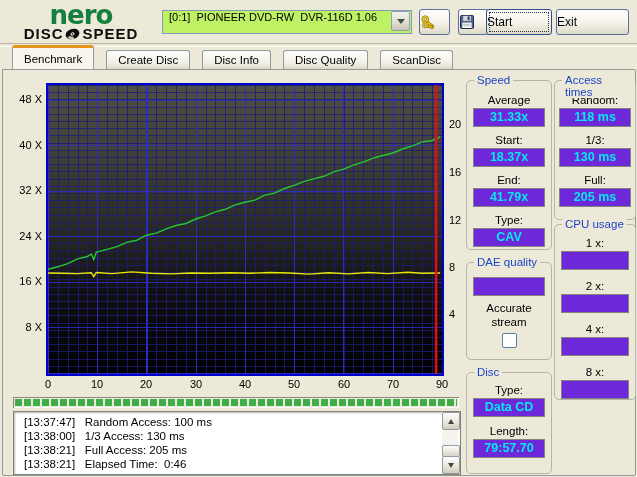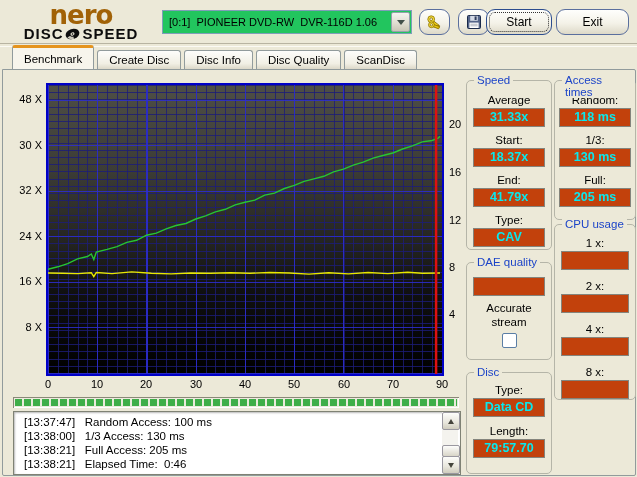--- a/index.html
+++ b/index.html
@@ -4,36 +4,36 @@
 <style>
   html,body{margin:0;padding:0;background:#9a9a9a;}
   #window{
     position:relative;width:637px;height:477px;background:#ece9d8;
     font-family:"Liberation Sans","DejaVu Sans",sans-serif;font-size:11px;color:#000;
     overflow:hidden;
   }
   
   #toolbar{position:absolute;left:0;top:0;width:637px;height:44px;}
   #logo{position:absolute;left:18px;top:2px;width:126px;text-align:center;line-height:1;}
-  .logo-nero{font-weight:bold;font-size:26px;letter-spacing:-1px;color:#a16207;font-family:"DejaVu Sans",sans-serif;}
+  .logo-nero{font-weight:bold;font-size:26px;letter-spacing:-1px;color:#15803d;font-family:"DejaVu Sans",sans-serif;}
   .logo-disc{font-weight:bold;font-size:15px;letter-spacing:1px;color:#0d0d0d;display:flex;align-items:center;justify-content:center;gap:1px;margin-top:-2px;}
-  .combo{position:absolute;left:162px;top:10px;width:248px;height:22px;background:#22c55e;border:1px solid #7f9db9;display:flex;align-items:center;}
+  .combo{position:absolute;left:162px;top:10px;width:248px;height:22px;background:#bef264;border:1px solid #7f9db9;display:flex;}
   .combo-text{flex:1;padding-left:6px;white-space:pre;overflow:hidden;}
   .combo-btn{width:17px;height:18px;margin-right:1px;border:1px solid #95a0ab;border-radius:2px;
     background:linear-gradient(180deg,#f4f4ef 0%,#dedccf 60%,#c9c6b6 100%);display:flex;align-items:center;justify-content:center;}
   .arr-down{width:0;height:0;border-left:4px solid transparent;border-right:4px solid transparent;border-top:5px solid #42504a;}
-  .btn{position:absolute;height:24px;top:9px;border:1px solid #5a6f9e;border-radius:9px;
+  .btn{position:absolute;height:24px;top:9px;border:1px solid #5a6f9e;border-radius:3px;
     background:linear-gradient(180deg,#fefefc 0%,#f4f2e8 55%,#ddd9c8 100%);
-    display:flex;align-items:center;justify-content:center;font-size:12px;color:#000;cursor:default;}
+    display:flex;align-items:center;font-size:12px;color:#000;cursor:default;}
   .btn.focused{outline:1px dotted #333;outline-offset:-4px;border-color:#2c4d8e;}
   
   #groove{position:absolute;left:0;top:43px;width:637px;height:2px;border-top:1px solid #b8b4a2;border-bottom:1px solid #fbfaf4;}
   
   #tabs{position:absolute;left:12px;top:48px;height:21px;display:flex;align-items:flex-end;}
-  .tab{height:18px;padding:0 11px;margin-right:3px;border:1px solid #919b9c;border-bottom:none;
+  .tab{height:18px;padding:0 11px;margin-right:12px;border:1px solid #919b9c;border-bottom:none;
     border-radius:3px 3px 0 0;background:linear-gradient(180deg,#fdfdfb 0%,#f1efe4 70%,#dcd8c8 100%);
     display:flex;align-items:center;font-size:11.5px;}
   .tab.active{height:21px;background:#f7f5ec;border-top:3px solid #e5941e;position:relative;z-index:3;}
   #panel{position:absolute;left:2px;top:69px;width:632px;height:405px;border:1px solid #919b9c;background:#ece9d8;border-radius:0 2px 2px 2px;}
   
   #plot-frame{position:absolute;left:46px;top:83px;width:394px;height:289px;border:2px solid #0000c8;}
   #plot-area{position:absolute;left:0;top:0;width:394px;height:289px;
     background:
       repeating-linear-gradient(0deg, rgba(45,45,210,.85) 0 1px, transparent 1px 45.5px),
       repeating-linear-gradient(90deg, rgba(45,45,210,.85) 0 1px, transparent 1px 49.25px),
@@ -42,21 +42,21 @@
       linear-gradient(180deg,#4e4e46 0%,#3d3d37 28%,#292925 50%,#101010 72%,#000 100%);}
   #series-svg{position:absolute;left:0;top:0;}
   .ytickL{position:absolute;width:30px;left:12px;text-align:right;font-size:11px;}
   .ytickR{position:absolute;width:24px;left:449px;text-align:left;font-size:11px;}
   .xtick{position:absolute;top:378px;width:28px;text-align:center;font-size:11px;}
   
   .group{position:absolute;border:1px solid #b5b5a8;border-radius:5px;background:#ece9d8;}
   .gtitle{position:absolute;top:-7px;left:7px;background:#ece9d8;padding:0 3px;color:#1c44c8;font-size:11.5px;}
   .gitem{text-align:center;}
   .glabel{font-size:11.5px;height:14px;line-height:14px;}
-  .lcd{width:70px;height:17px;margin:1px auto 0;background:#c2410c;border:1px solid #84847c;
+  .lcd{width:70px;height:17px;margin:1px auto 0;background:#6d28d9;border:1px solid #84847c;
     color:#08e8ee;font-weight:bold;font-size:12.5px;line-height:17px;text-align:center;}
   .lcd.narrow{width:66px;}
   .checkbox{width:13px;height:13px;margin:4px auto 0;background:#fff;border:1px solid #5a7ea5;border-radius:2px;}
   
   #progressbar{position:absolute;left:13px;top:397px;width:446px;height:11px;background:#eceadd;
     box-shadow:inset 1px 1px 0 #8a8878, inset -1px -1px 0 #ffffff;}
   #progress-fill{position:absolute;left:2px;top:2px;right:2px;bottom:2px;
     background:repeating-linear-gradient(90deg,#3fae49 0 7px,#eceadd 7px 9px);}
   #logbox{position:absolute;left:13px;top:411px;width:446px;height:62px;background:#fff;
     border:1px solid #7f8274;box-shadow:inset 1px 1px 2px rgba(0,0,0,.28);}
@@ -165,21 +165,21 @@
     <div id="plot-area">
       <svg id="series-svg" width="394" height="289">
           <polyline points="0.0,184.3 9.8,181.8 19.7,178.6 29.5,173.8 39.4,171.5 43.3,169.0 45.8,174.6 48.3,167.0 59.1,164.4 69.0,161.6 78.8,157.3 88.6,155.3 98.5,150.2 108.3,148.2 118.2,143.9 128.0,140.5 137.9,138.5 147.8,134.0 157.6,130.8 167.4,126.9 177.3,124.3 187.2,119.8 197.0,117.2 206.8,115.2 216.7,110.1 226.5,108.1 236.4,103.5 246.3,100.4 256.1,96.4 265.9,93.9 275.8,91.3 285.6,86.8 295.5,84.2 305.3,80.2 315.2,77.1 325.1,73.1 334.9,70.5 344.8,68.0 354.6,64.0 364.4,60.9 374.3,56.9 384.1,55.5 390.1,53.2 392.0,51.3" fill="none" stroke="#28c532" stroke-width="1.4"></polyline>
           <polyline points="0.0,188.0 14.8,188.3 29.5,188.6 43.3,187.7 45.8,191.7 48.3,187.5 64.0,188.6 83.7,186.9 103.4,188.3 123.1,188.9 142.8,188.0 162.5,188.3 182.2,187.7 201.9,188.3 221.6,187.5 241.3,188.0 261.0,189.1 280.7,187.7 300.4,188.9 320.1,187.5 339.8,188.6 359.5,187.2 374.3,188.3 392.0,188.0" fill="none" stroke="#e8e800" stroke-width="1.4"></polyline>
           <line x1="388.09" x2="388.09" y1="0" y2="289" stroke="#dd1111" stroke-width="2.5"></line>
         </svg>
     </div>
   </div>
 
   <span class="ytickL" style="top:93px">48 X</span>
-  <span class="ytickL" style="top:139px">30 X</span>
+  <span class="ytickL" style="top:139px">40 X</span>
   <span class="ytickL" style="top:184px">32 X</span>
   <span class="ytickL" style="top:230px">24 X</span>
   <span class="ytickL" style="top:275px">16 X</span>
   <span class="ytickL" style="top:321px">8 X</span>
 
   <span class="ytickR" style="top:118px">20</span>
   <span class="ytickR" style="top:166px">16</span>
   <span class="ytickR" style="top:214px">12</span>
   <span class="ytickR" style="top:261px">8</span>
   <span class="ytickR" style="top:308px">4</span>

